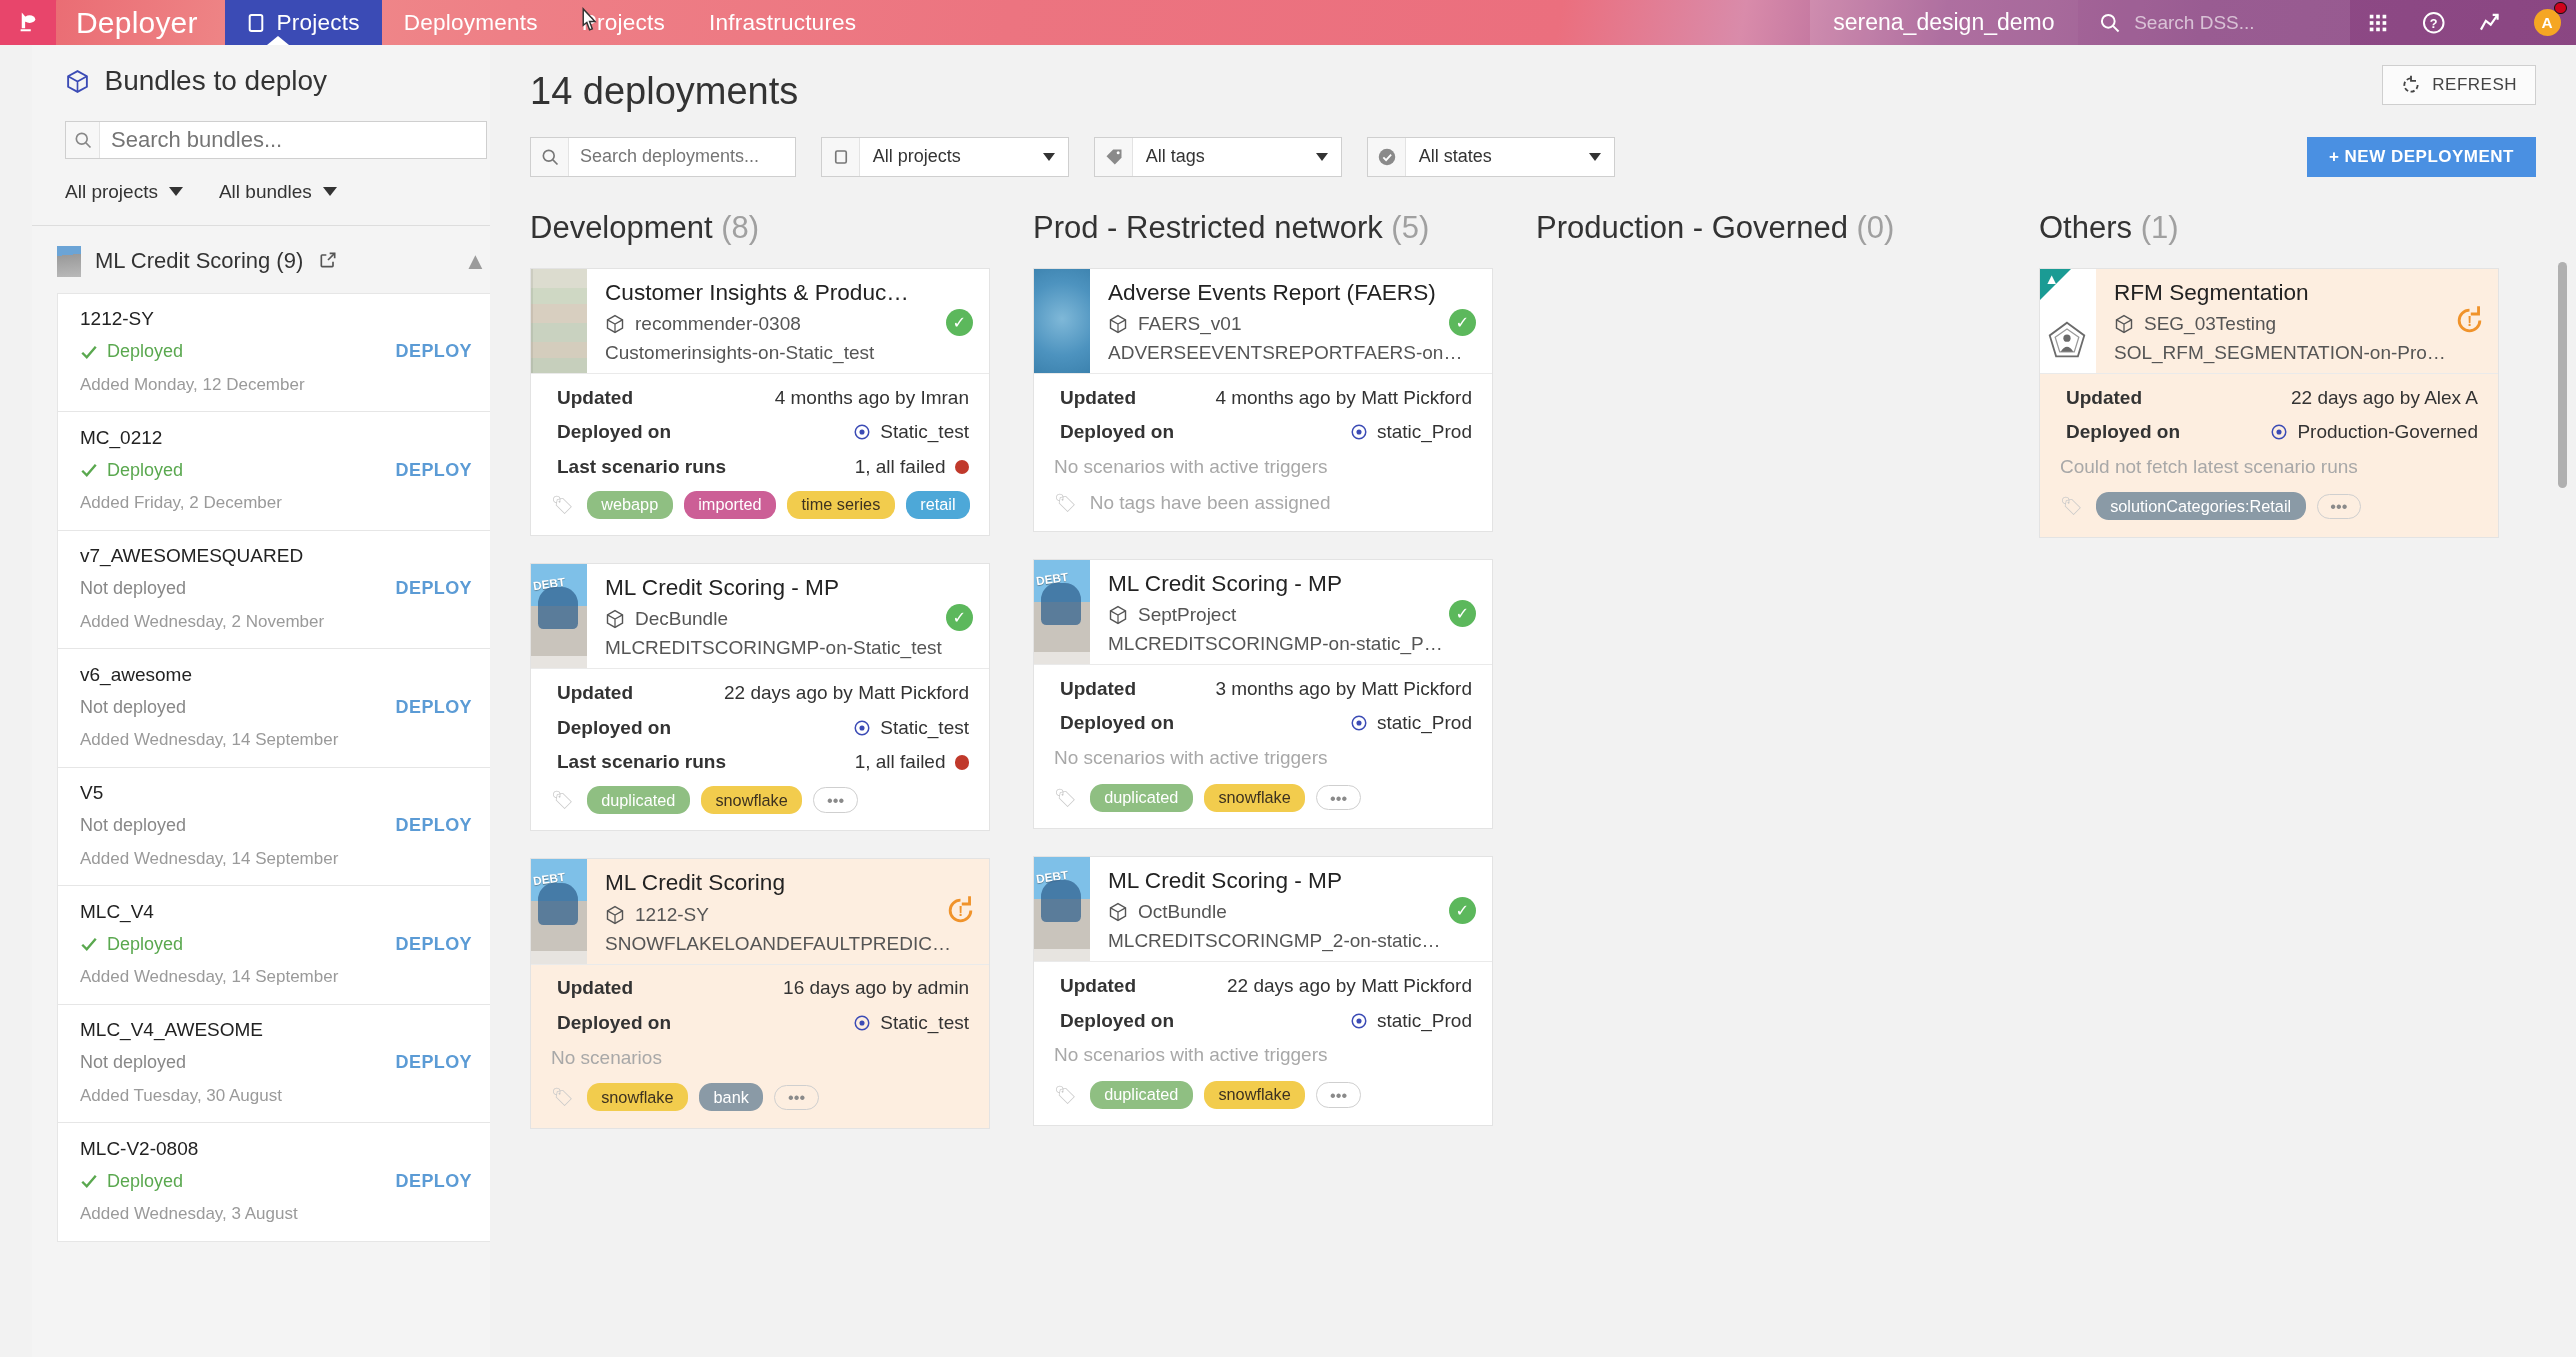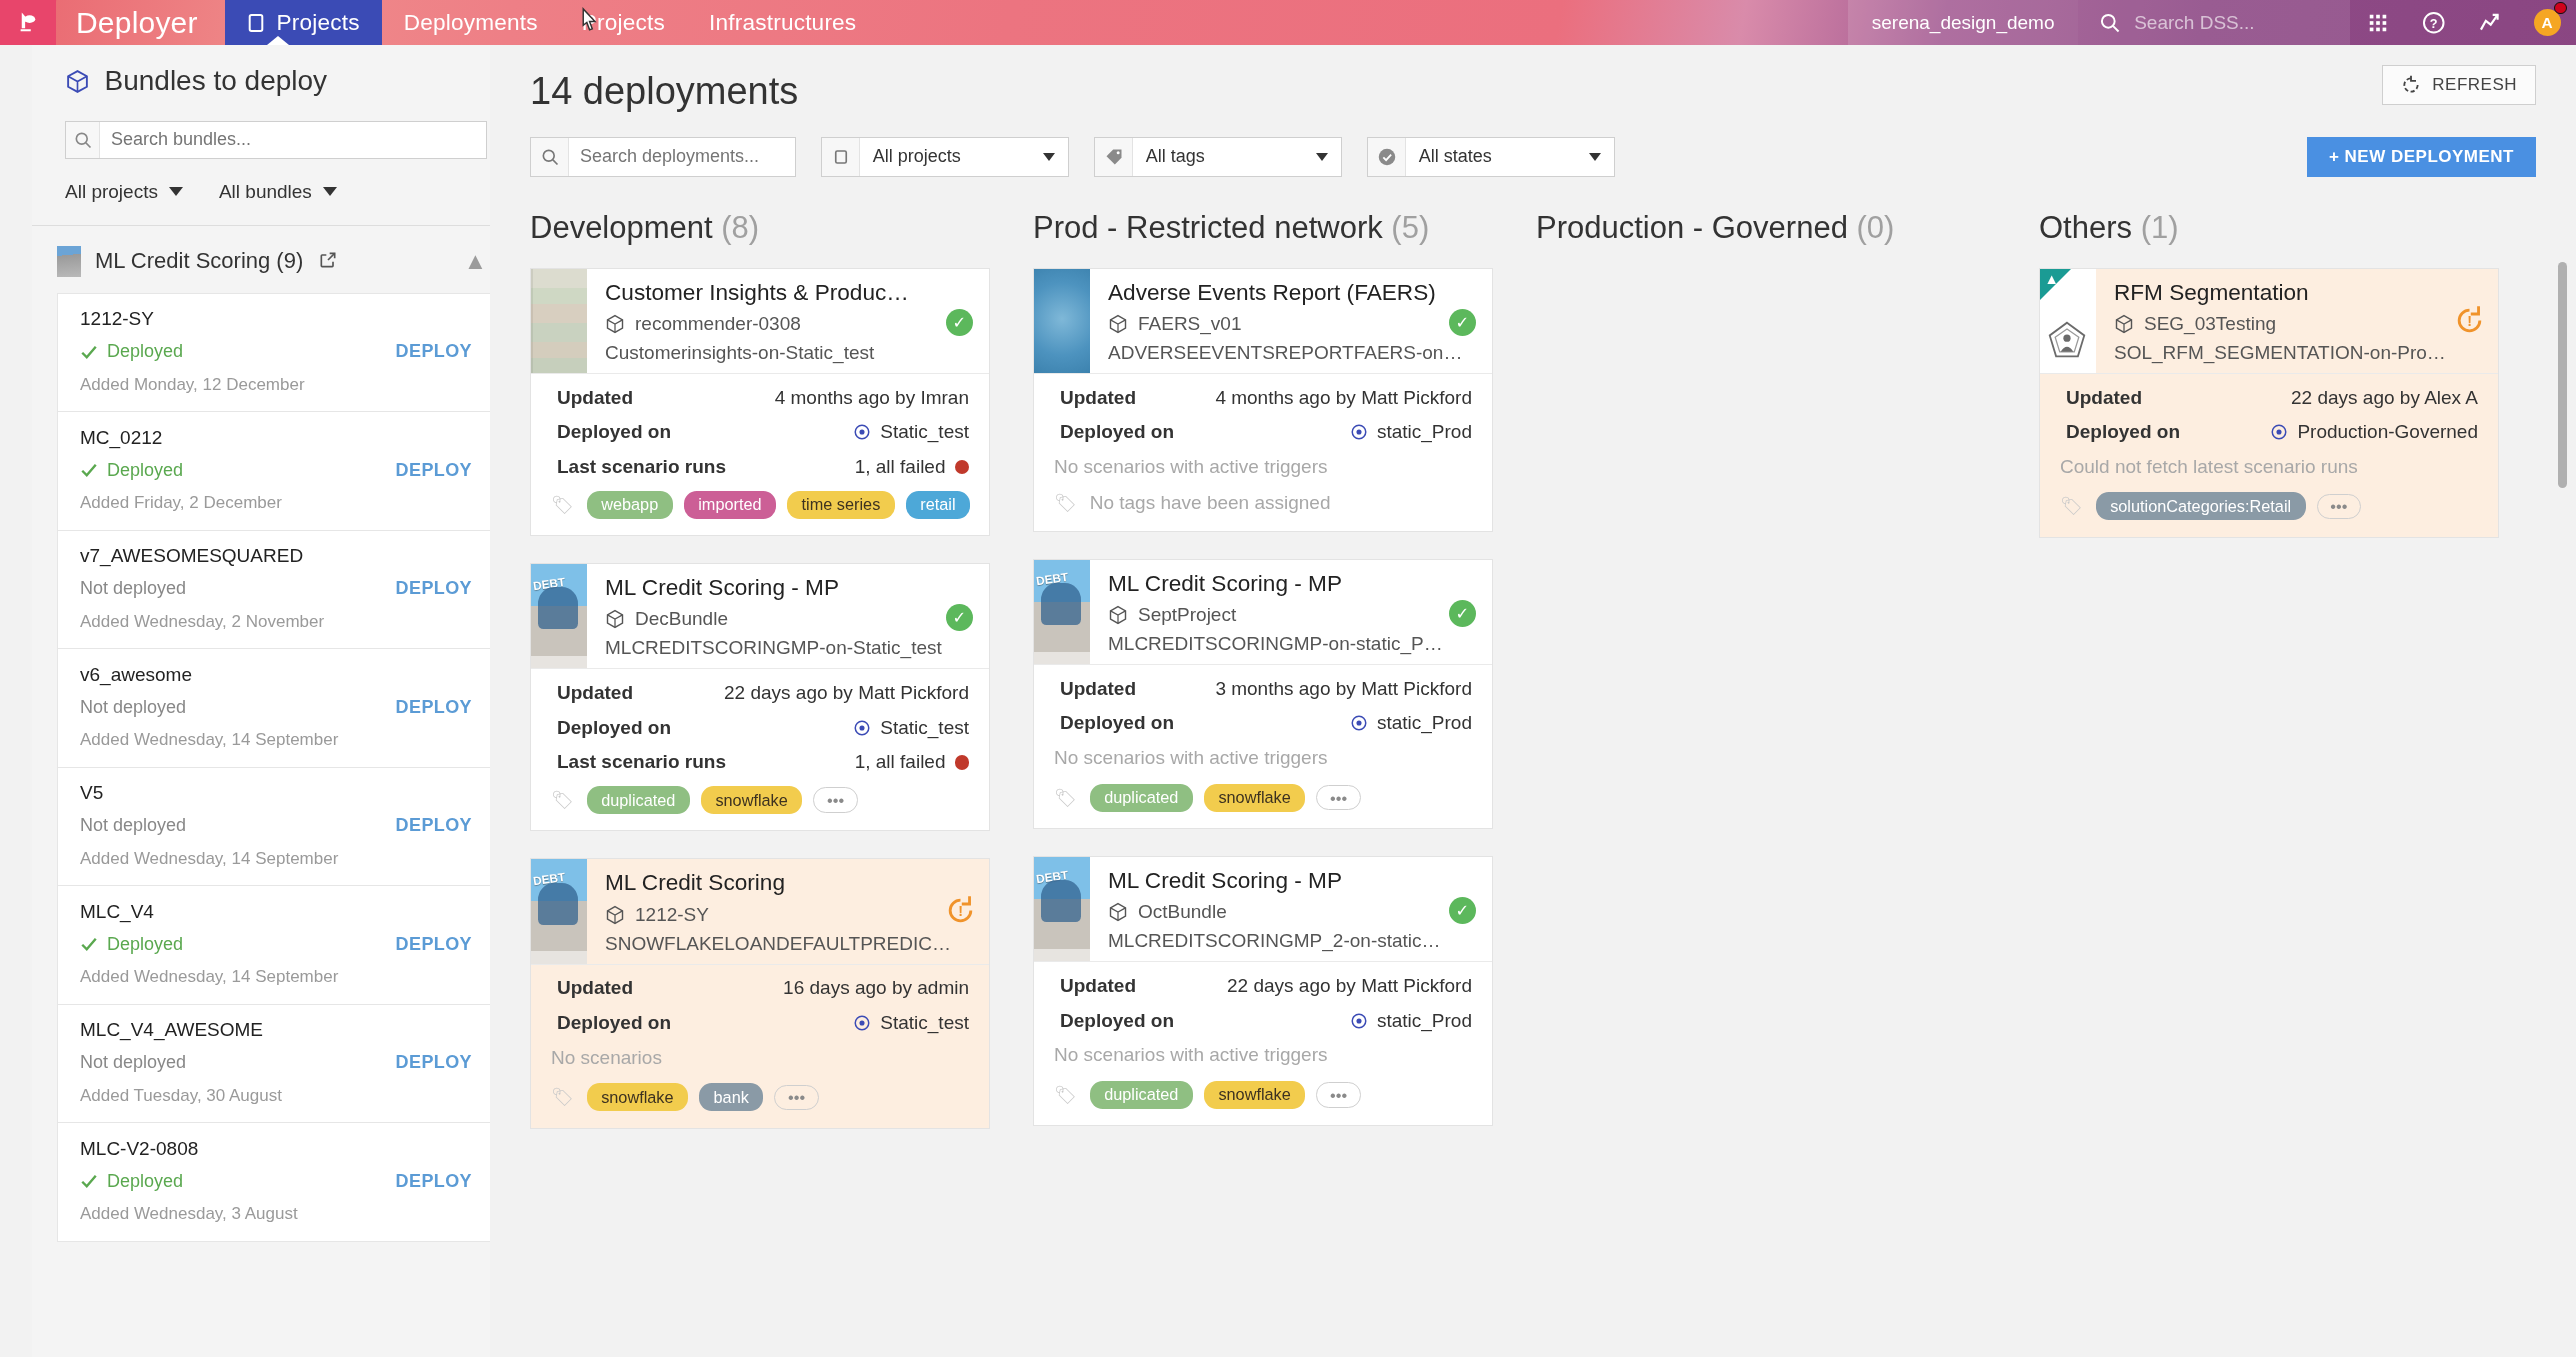--- a/index.html
+++ b/index.html
@@ -31,21 +31,21 @@
     padding: 0 22px; color: #ffffff;
     font-size: 22.6px; letter-spacing: 0.2px;
     white-space: nowrap;
   }
   .nav-item.brand { font-size: 30px; padding-left: 20px; padding-right: 27px; }
   .nav-item.active { background: #3b4bb5; }
   .topbar-right {
     margin-left: auto; display: flex; align-items: center;
   }
   .user-chip {
-    color: #fff; font-size: 19px; padding: 0 23.5px;
+    color: #fff; font-size: 23px; padding: 0 23.5px;
     background: rgba(255,255,255,0.13); height: 45px;
     display: flex; align-items: center; white-space: nowrap;
   }
   .dss-search {
     width: 272px; height: 45px; background: rgba(255,255,255,0.10);
     display: flex; align-items: center; gap: 12.7px; padding: 0 20px;
   }
   .dss-search-ph { color: rgba(255,255,255,0.62); font-size: 19px; }
   .icon-btn {
     width: 56px; height: 45px; display: flex; align-items: center;
@@ -80,21 +80,21 @@
   }
   .sb-searchrow {
     margin: 23.5px 0 0 0; display: flex; align-items: stretch;
     height: 38px; border: 0.9px solid #cfcfcf; background: #fff;
   }
   .sb-searchicon {
     width: 34px; display: flex; align-items: center; justify-content: center;
     background: #f7f7f7; border-right: 0.9px solid #e3e3e3; color: #888;
   }
   .sb-searchinput {
-    flex: 1; border: none; outline: none; font-size: 18px; color: #555;
+    flex: 1; border: none; outline: none; font-size: 22px; color: #555;
     padding: 0 11px; font-family: "Liberation Sans", sans-serif;
     background: #fff;
   }
   .sb-filters { display: flex; gap: 36px; margin-top: 22px; padding-bottom: 22px; }
   .sb-filter {
     display: flex; align-items: center; gap: 11px;
     font-size: 19px; color: #333;
   }
   .caret-down {
     width: 0; height: 0; border-left: 7.2px solid transparent;

